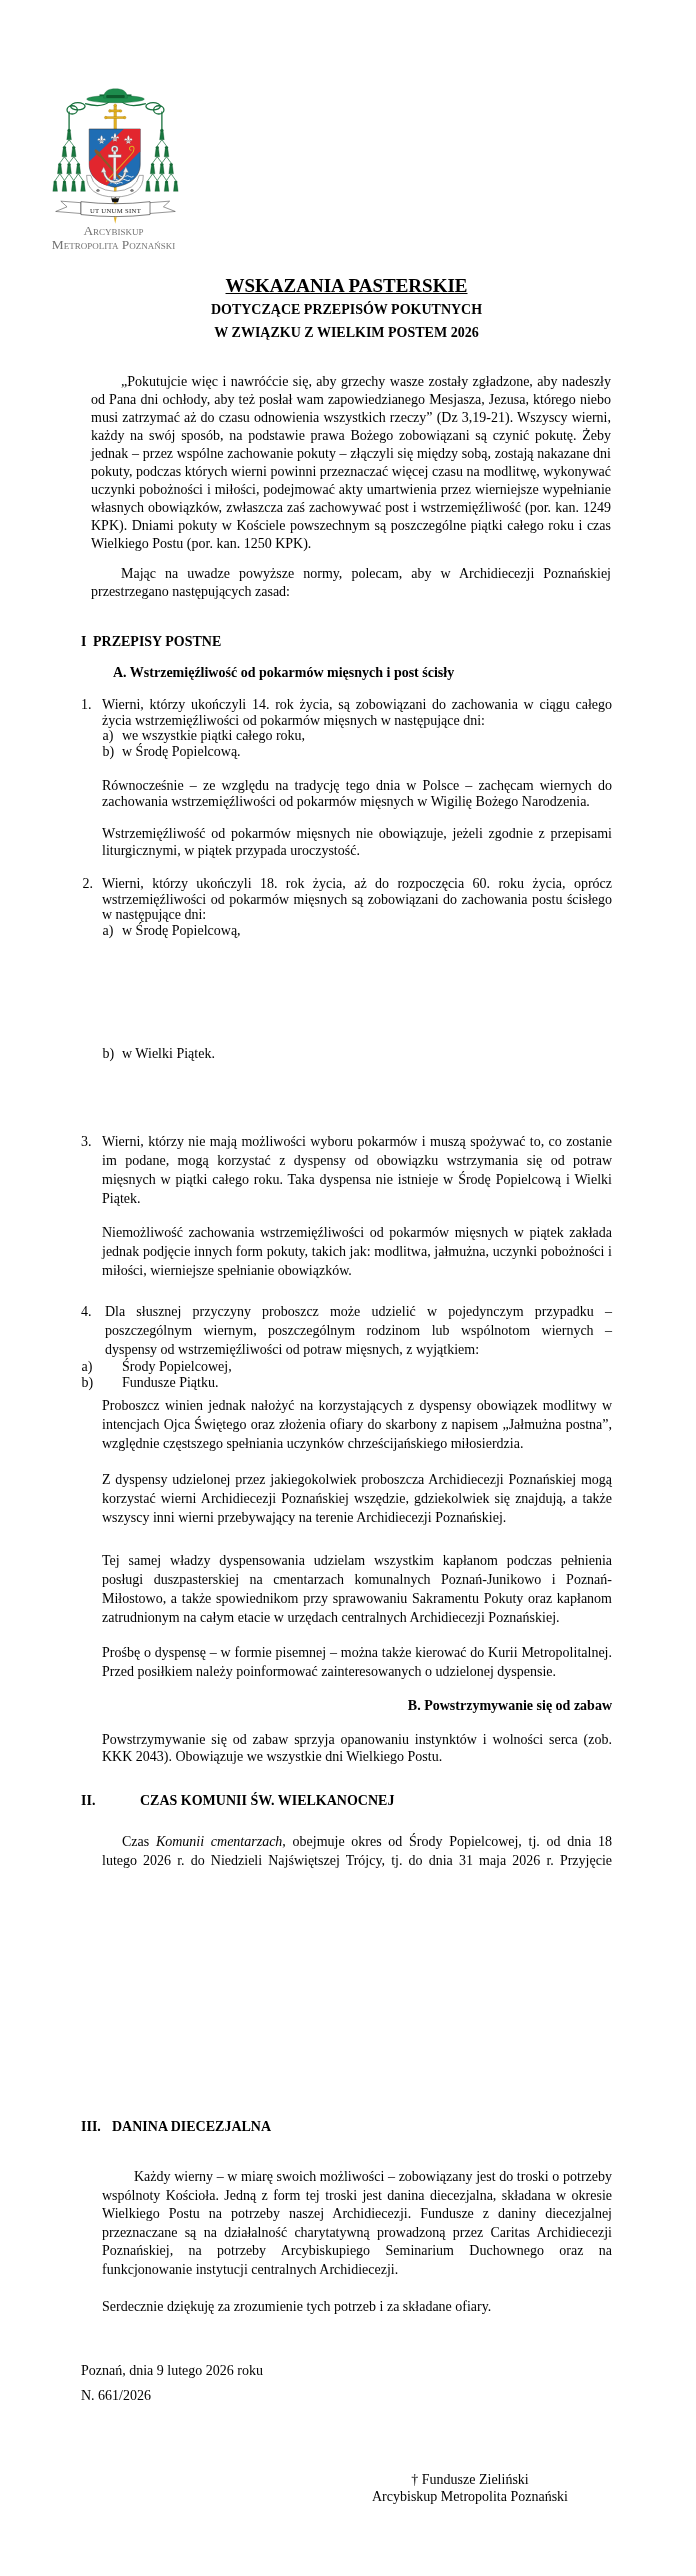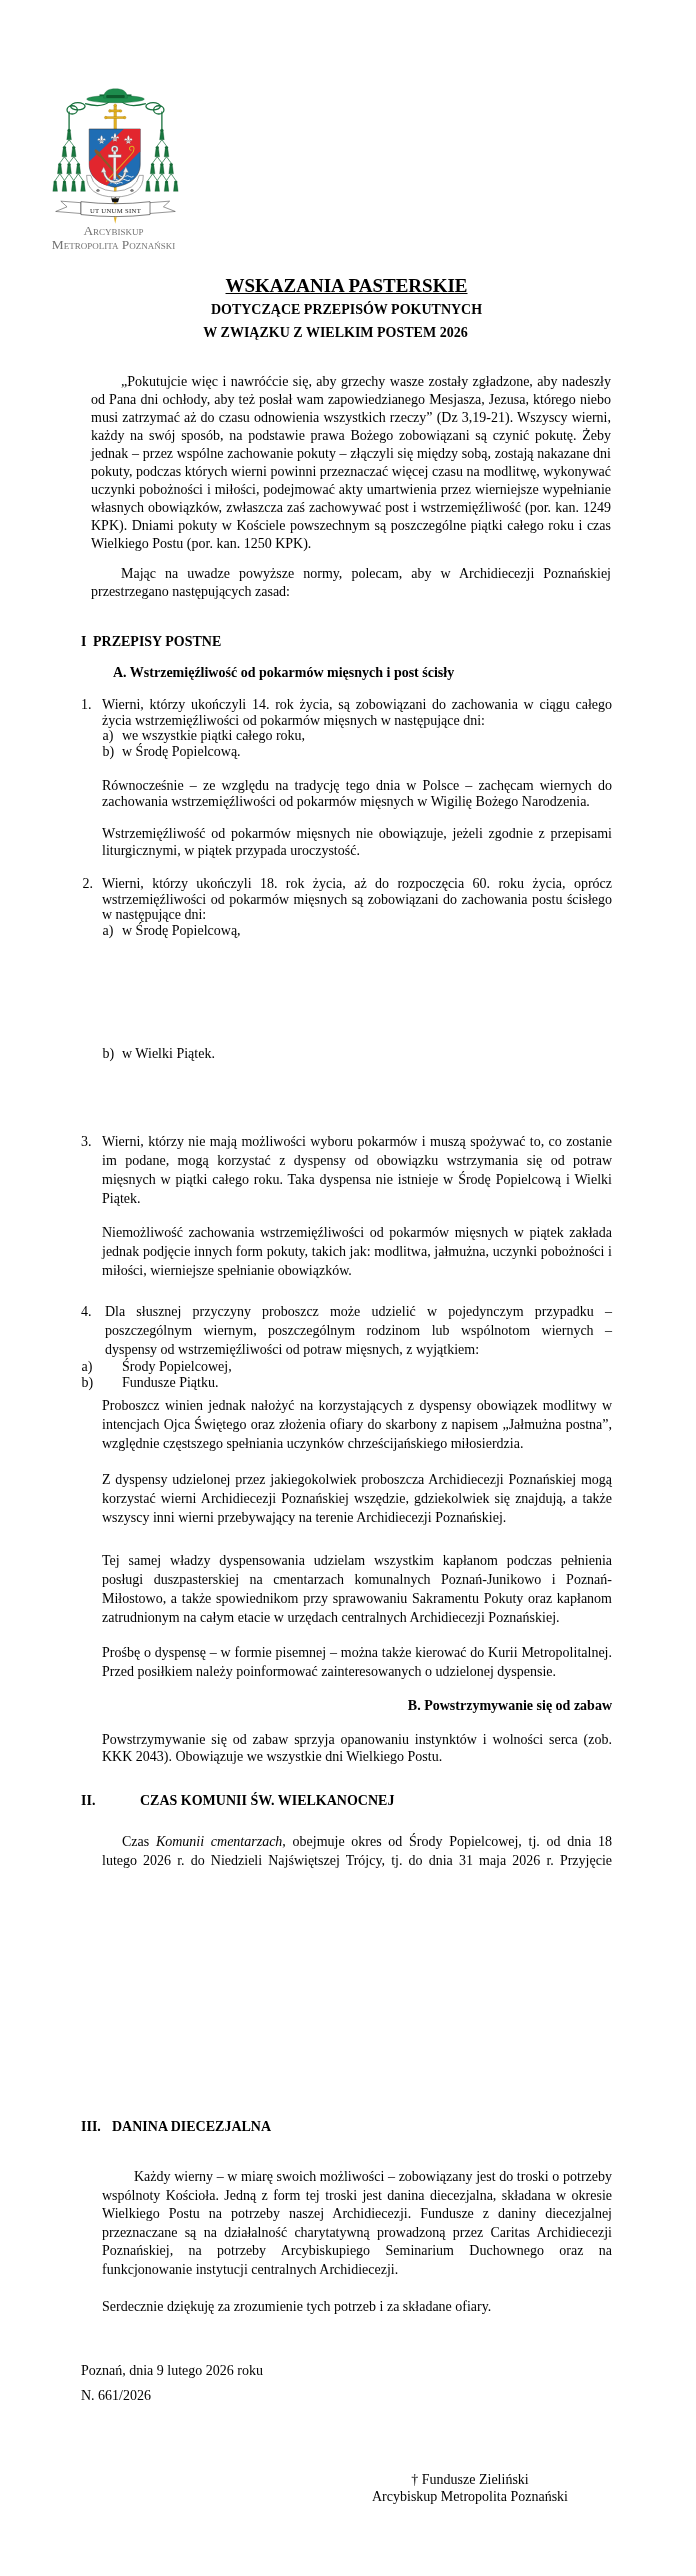--- a/index.html
+++ b/index.html
@@ -177,21 +177,21 @@
     </g>
   </svg>
 
   <div class="blk letterhead-text" style="left:31px;top:224px;width:165px;">
     <div>Arcybiskup</div>
     <div>Metropolita Poznański</div>
   </div>
 
   <div class="blk title-main" style="left:81px;top:277px;width:531px;">WSKAZANIA PASTERSKIE</div>
   <div class="blk title-sub" style="left:81px;top:303px;width:531px;">DOTYCZĄCE PRZEPISÓW POKUTNYCH</div>
-  <div class="blk title-sub" style="left:70px;top:326px;width:531px;">W ZWIĄZKU Z WIELKIM POSTEM 2026</div>
+  <div class="blk title-sub" style="left:81px;top:326px;width:531px;">W ZWIĄZKU Z WIELKIM POSTEM 2026</div>
 
   <p class="blk just" style="left:91px;top:373px;width:520px;line-height:18px;text-indent:30px;">„Pokutujcie więc i nawróćcie się, aby grzechy wasze zostały zgładzone, aby nadeszły od Pana dni ochłody, aby też posłał wam zapowiedzianego Mesjasza, Jezusa, którego niebo musi zatrzymać aż do czasu odnowienia wszystkich rzeczy” (Dz 3,19-21). Wszyscy wierni, każdy na swój sposób, na podstawie prawa Bożego zobowiązani są czynić pokutę. Żeby jednak – przez wspólne zachowanie pokuty – złączyli się między sobą, zostają nakazane dni pokuty, podczas których wierni powinni przeznaczać więcej czasu na modlitwę, wykonywać uczynki pobożności i miłości, podejmować akty umartwienia przez wierniejsze wypełnianie własnych obowiązków, zwłaszcza zaś zachowywać post i wstrzemięźliwość (por. kan. 1249 KPK). Dniami pokuty w Kościele powszechnym są poszczególne piątki całego roku i czas Wielkiego Postu (por. kan. 1250 KPK).</p>
   <p class="blk just" style="left:91px;top:565px;width:520px;line-height:18px;text-indent:30px;">Mając na uwadze powyższe normy, polecam, aby w Archidiecezji Poznańskiej przestrzegano następujących zasad:</p>
 
   <div class="blk sec-head" style="left:81px;top:635px;width:531px;height:14px;">
     <span style="left:0">I</span>
     <span style="left:12px">PRZEPISY POSTNE</span>
   </div>
   <div class="blk sec-head" style="left:81px;top:666px;width:531px;margin-left:32px;">A. Wstrzemięźliwość od pokarmów mięsnych i post ścisły</div>
 

